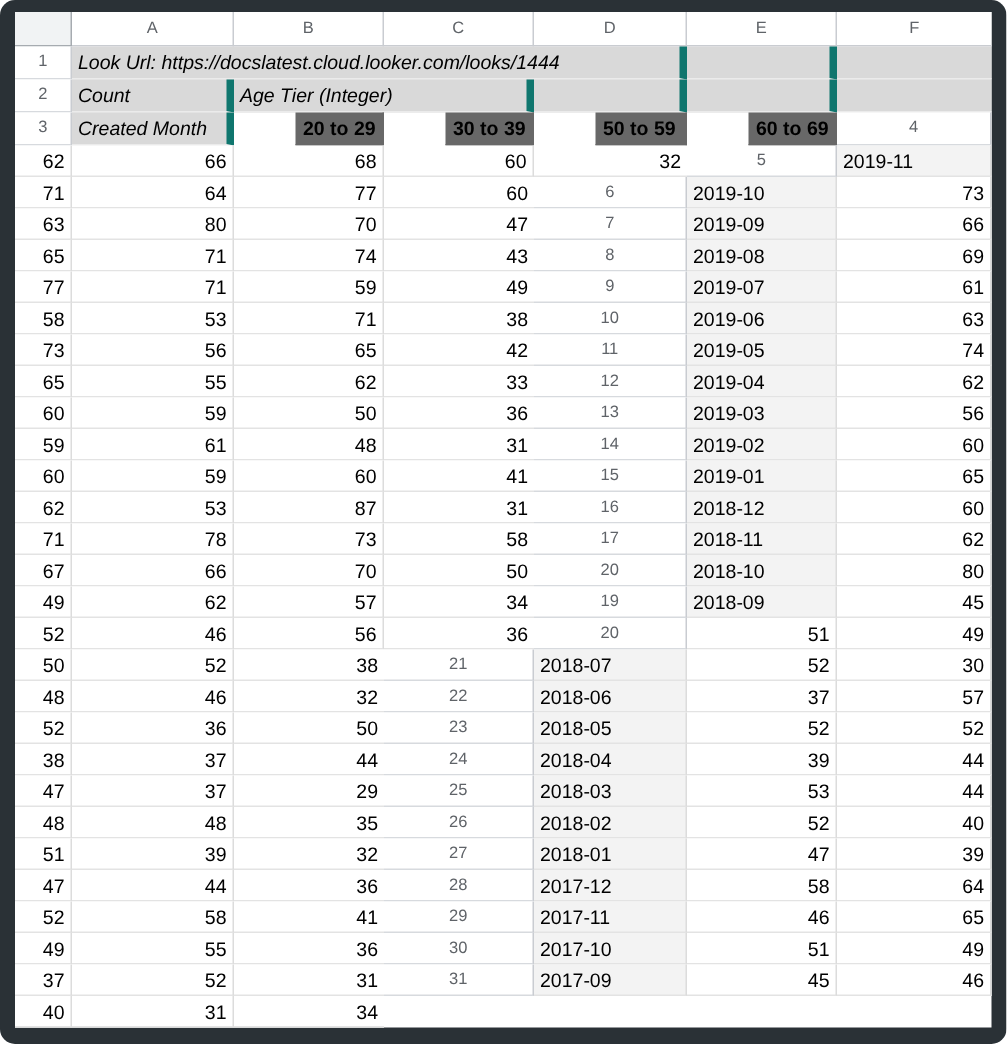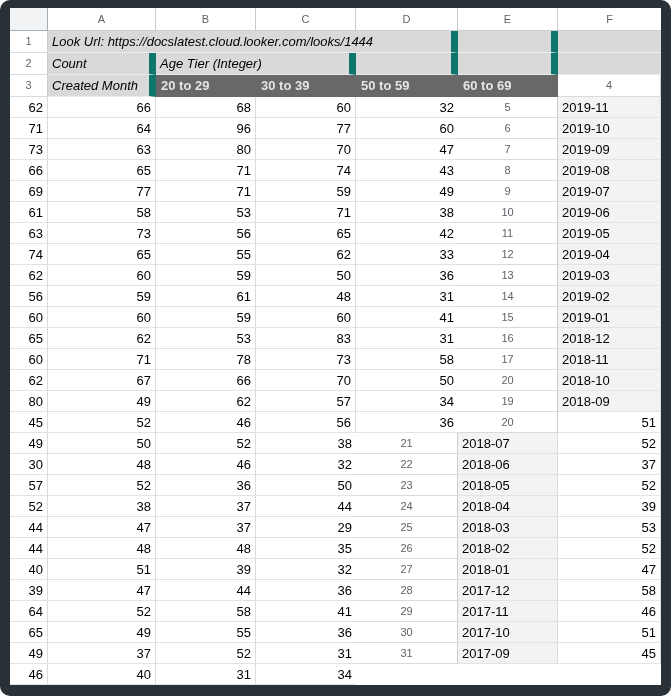--- a/index.html
+++ b/index.html
@@ -55,36 +55,37 @@
     background: #ffffff;
     border-right: 1px solid #c9ccd1;
     border-bottom: 1px solid #d7dade;
     justify-content: center;
     color: #5f6368;
     font-size: 11px;
   }
   
   .meta {
     background: #d9d9d9;
-    border-right: 7px solid #0f766e;
+    border-right: 5px solid #0f766e;
     border-bottom: 1px solid #ebebeb;
     padding-left: 4px;
   }
   .italic { font-style: italic; }
   .span4 { grid-column: span 4; }
   .span2 { grid-column: span 2; }
   .nooverflow { overflow: visible; }
   
   .tier {
     background: #686868;
     border-right: 1px solid #686868;
     border-bottom: 1px solid #686868;
-    color: #e5e5e5;
+    color: #000000;
     font-weight: 700;
     padding-left: 5px;
+    margin-left: 41px;
   }
   
   .mcell {
     background: #f3f3f3;
     border-right: 1px solid #dcdcdc;
     border-bottom: 1px solid #e3e3e3;
     padding-left: 4px;
   }
   
   .vcell {
@@ -133,21 +134,20 @@
   <div class="cell vcell">62</div>
   <div class="cell vcell">66</div>
   <div class="cell vcell">68</div>
   <div class="cell vcell">60</div>
   <div class="cell vcell lastcol">32</div>
 
   <div class="cell rowhead">5</div>
   <div class="cell mcell">2019-11</div>
   <div class="cell vcell">71</div>
   <div class="cell vcell">64</div>
-  <div class="cell vcell">96</div>
   <div class="cell vcell">77</div>
   <div class="cell vcell lastcol">60</div>
 
   <div class="cell rowhead">6</div>
   <div class="cell mcell">2019-10</div>
   <div class="cell vcell">73</div>
   <div class="cell vcell">63</div>
   <div class="cell vcell">80</div>
   <div class="cell vcell">70</div>
   <div class="cell vcell lastcol">47</div>
@@ -214,21 +214,21 @@
   <div class="cell vcell">60</div>
   <div class="cell vcell">59</div>
   <div class="cell vcell">60</div>
   <div class="cell vcell lastcol">41</div>
 
   <div class="cell rowhead">15</div>
   <div class="cell mcell">2019-01</div>
   <div class="cell vcell">65</div>
   <div class="cell vcell">62</div>
   <div class="cell vcell">53</div>
-  <div class="cell vcell">83</div>
+  <div class="cell vcell">87</div>
   <div class="cell vcell lastcol">31</div>
 
   <div class="cell rowhead">16</div>
   <div class="cell mcell">2018-12</div>
   <div class="cell vcell">60</div>
   <div class="cell vcell">71</div>
   <div class="cell vcell">78</div>
   <div class="cell vcell">73</div>
   <div class="cell vcell lastcol">58</div>
 

